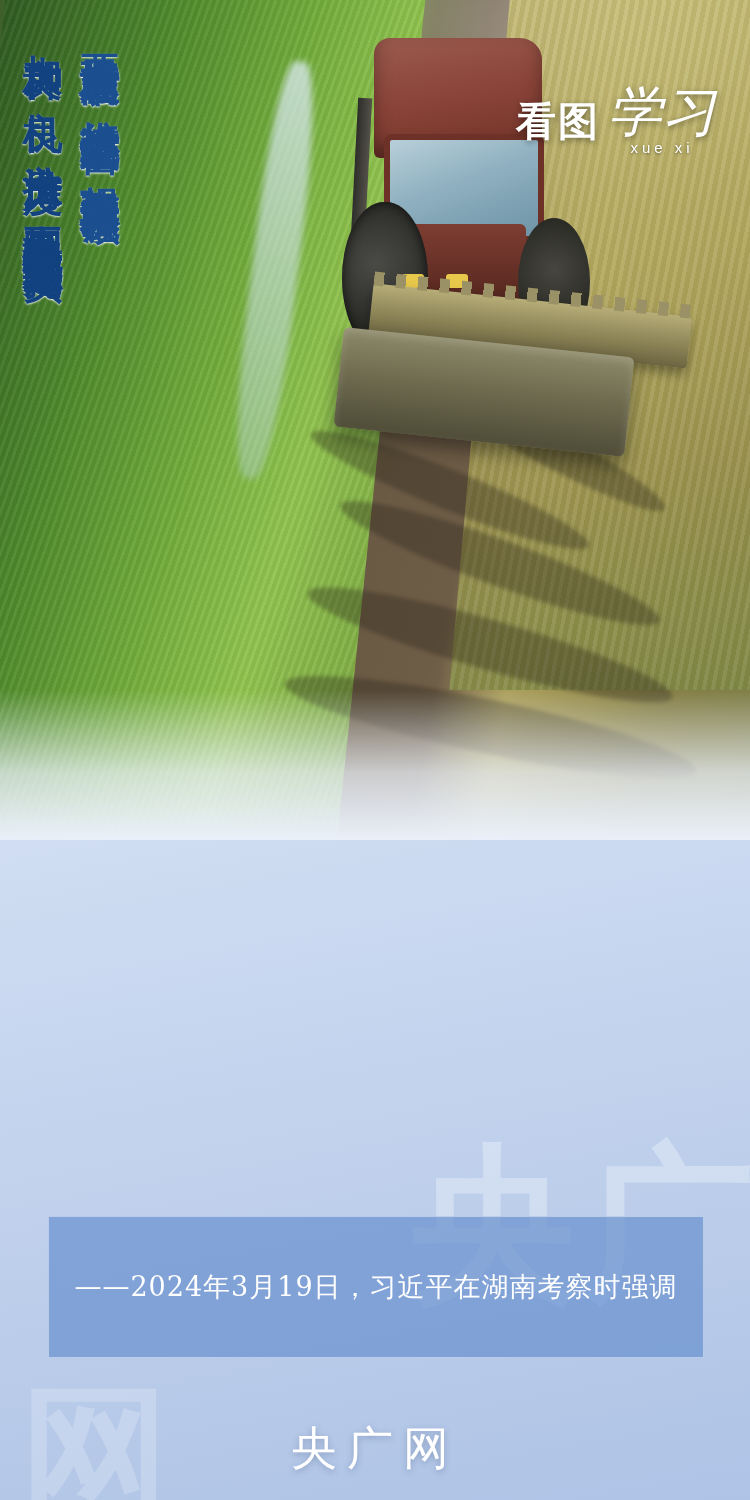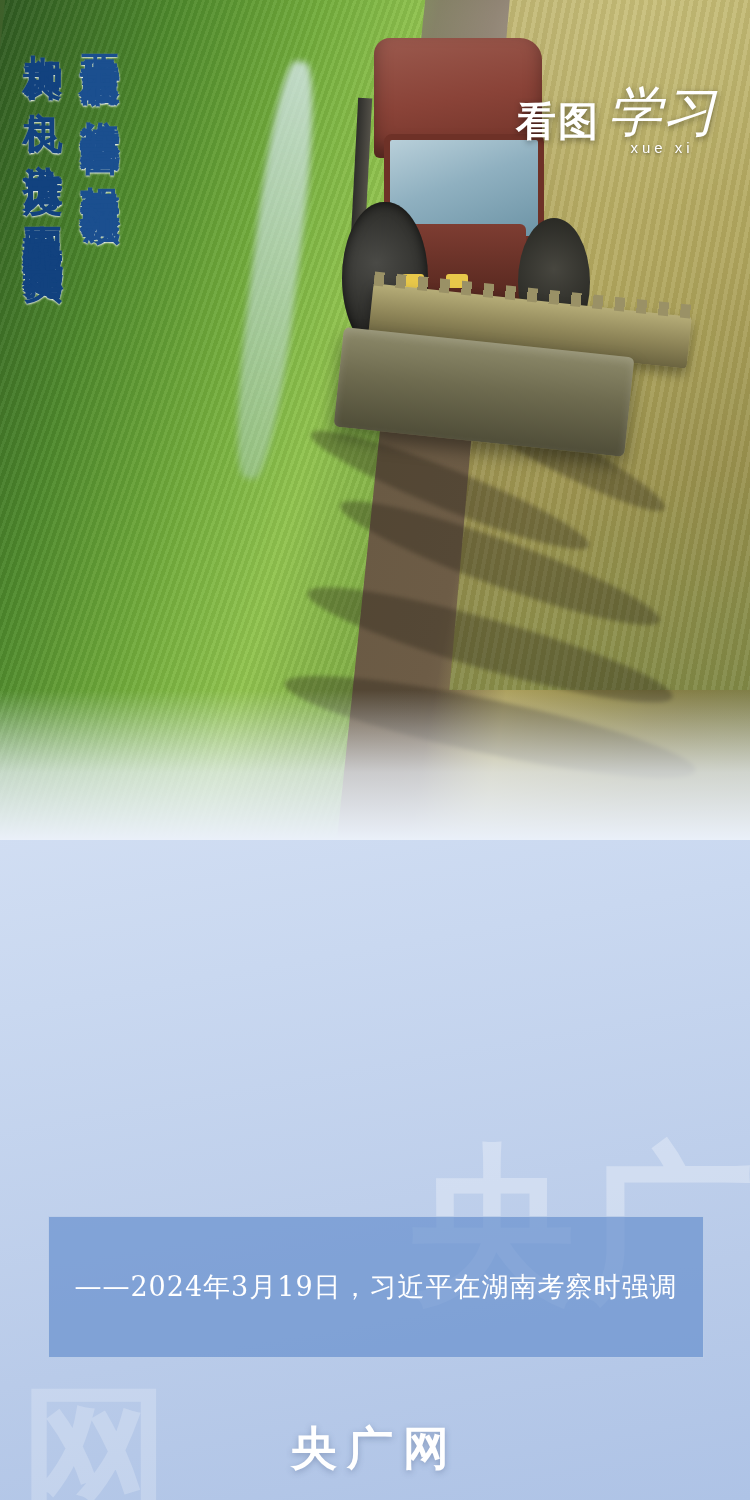--- a/index.html
+++ b/index.html
@@ -347,21 +347,21 @@
     position: absolute;
     left: 0;
     right: 0;
     top: 1418px;
     text-align: center;
     z-index: 4;
   }
   .footer-logo span {
     font-family: "DejaVu Serif", "Liberation Serif", serif;
     font-size: 46px;
-    font-weight: bold;
+    font-weight: normal;
     color: #ffffff;
     letter-spacing: 10px;
     text-shadow: 0 2px 6px rgba(60,80,120,0.35);
   }
 </style>
 </head>
 <body>
 
 <div class="poster">
 

